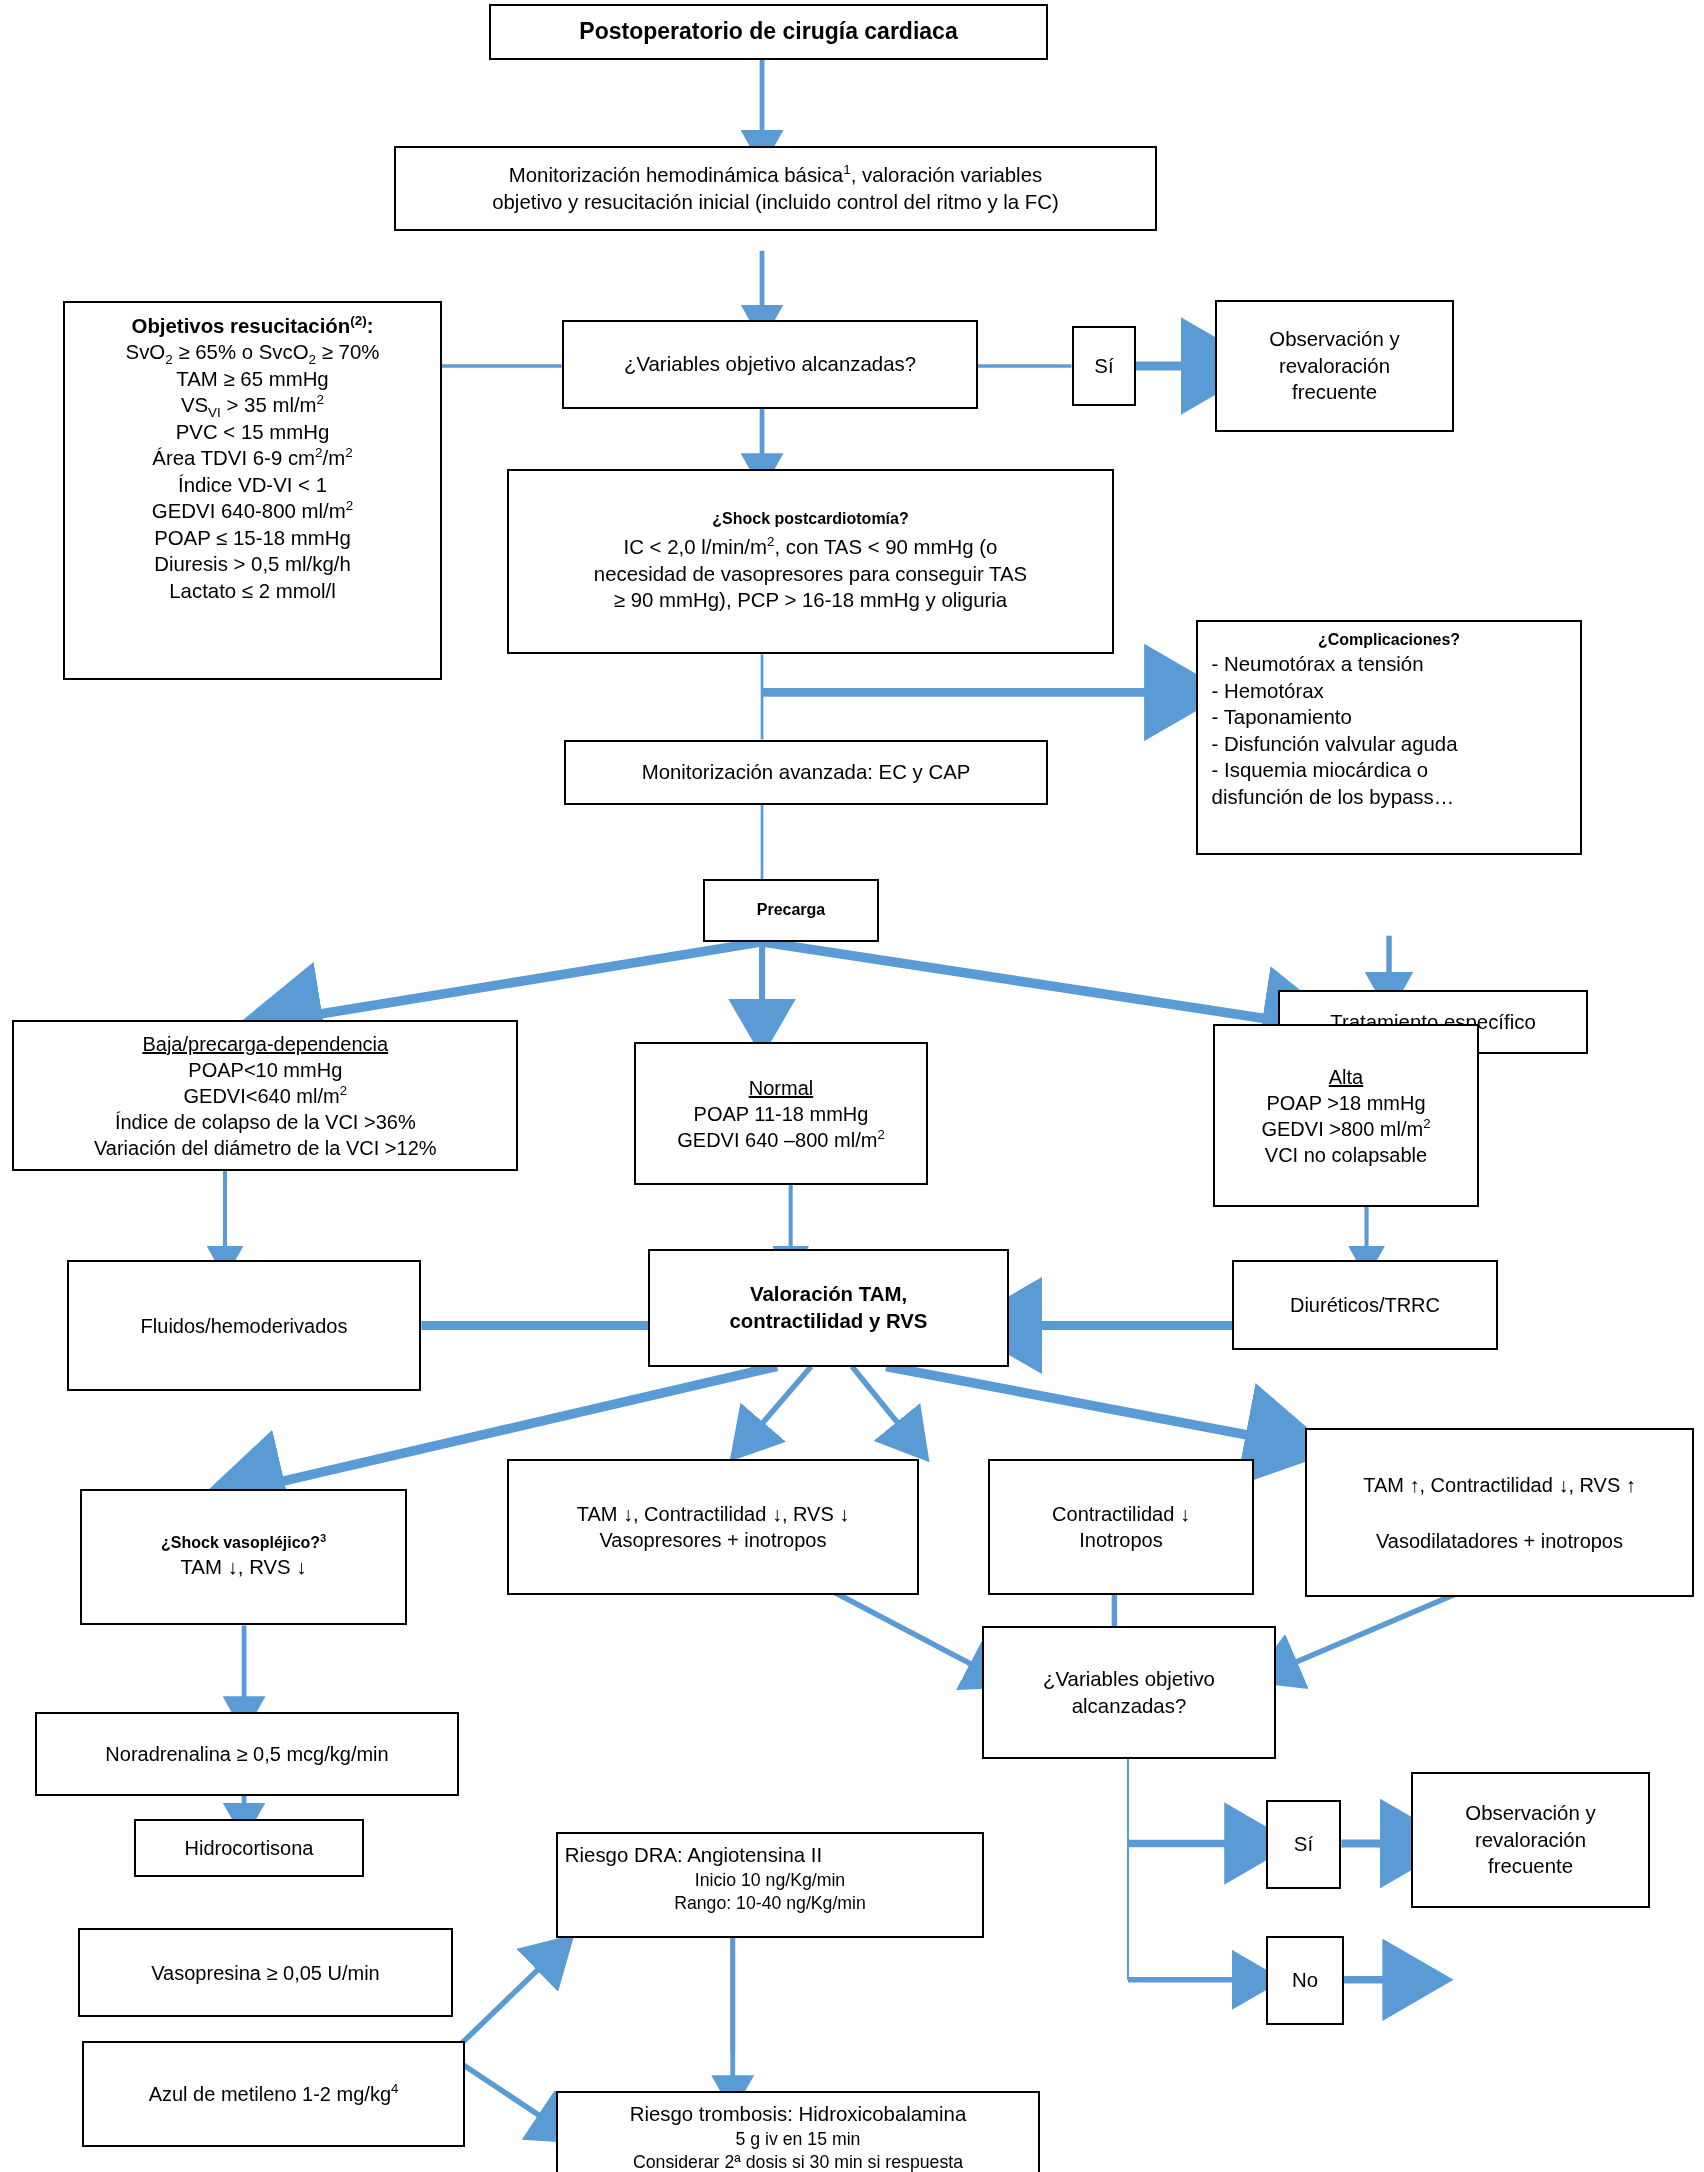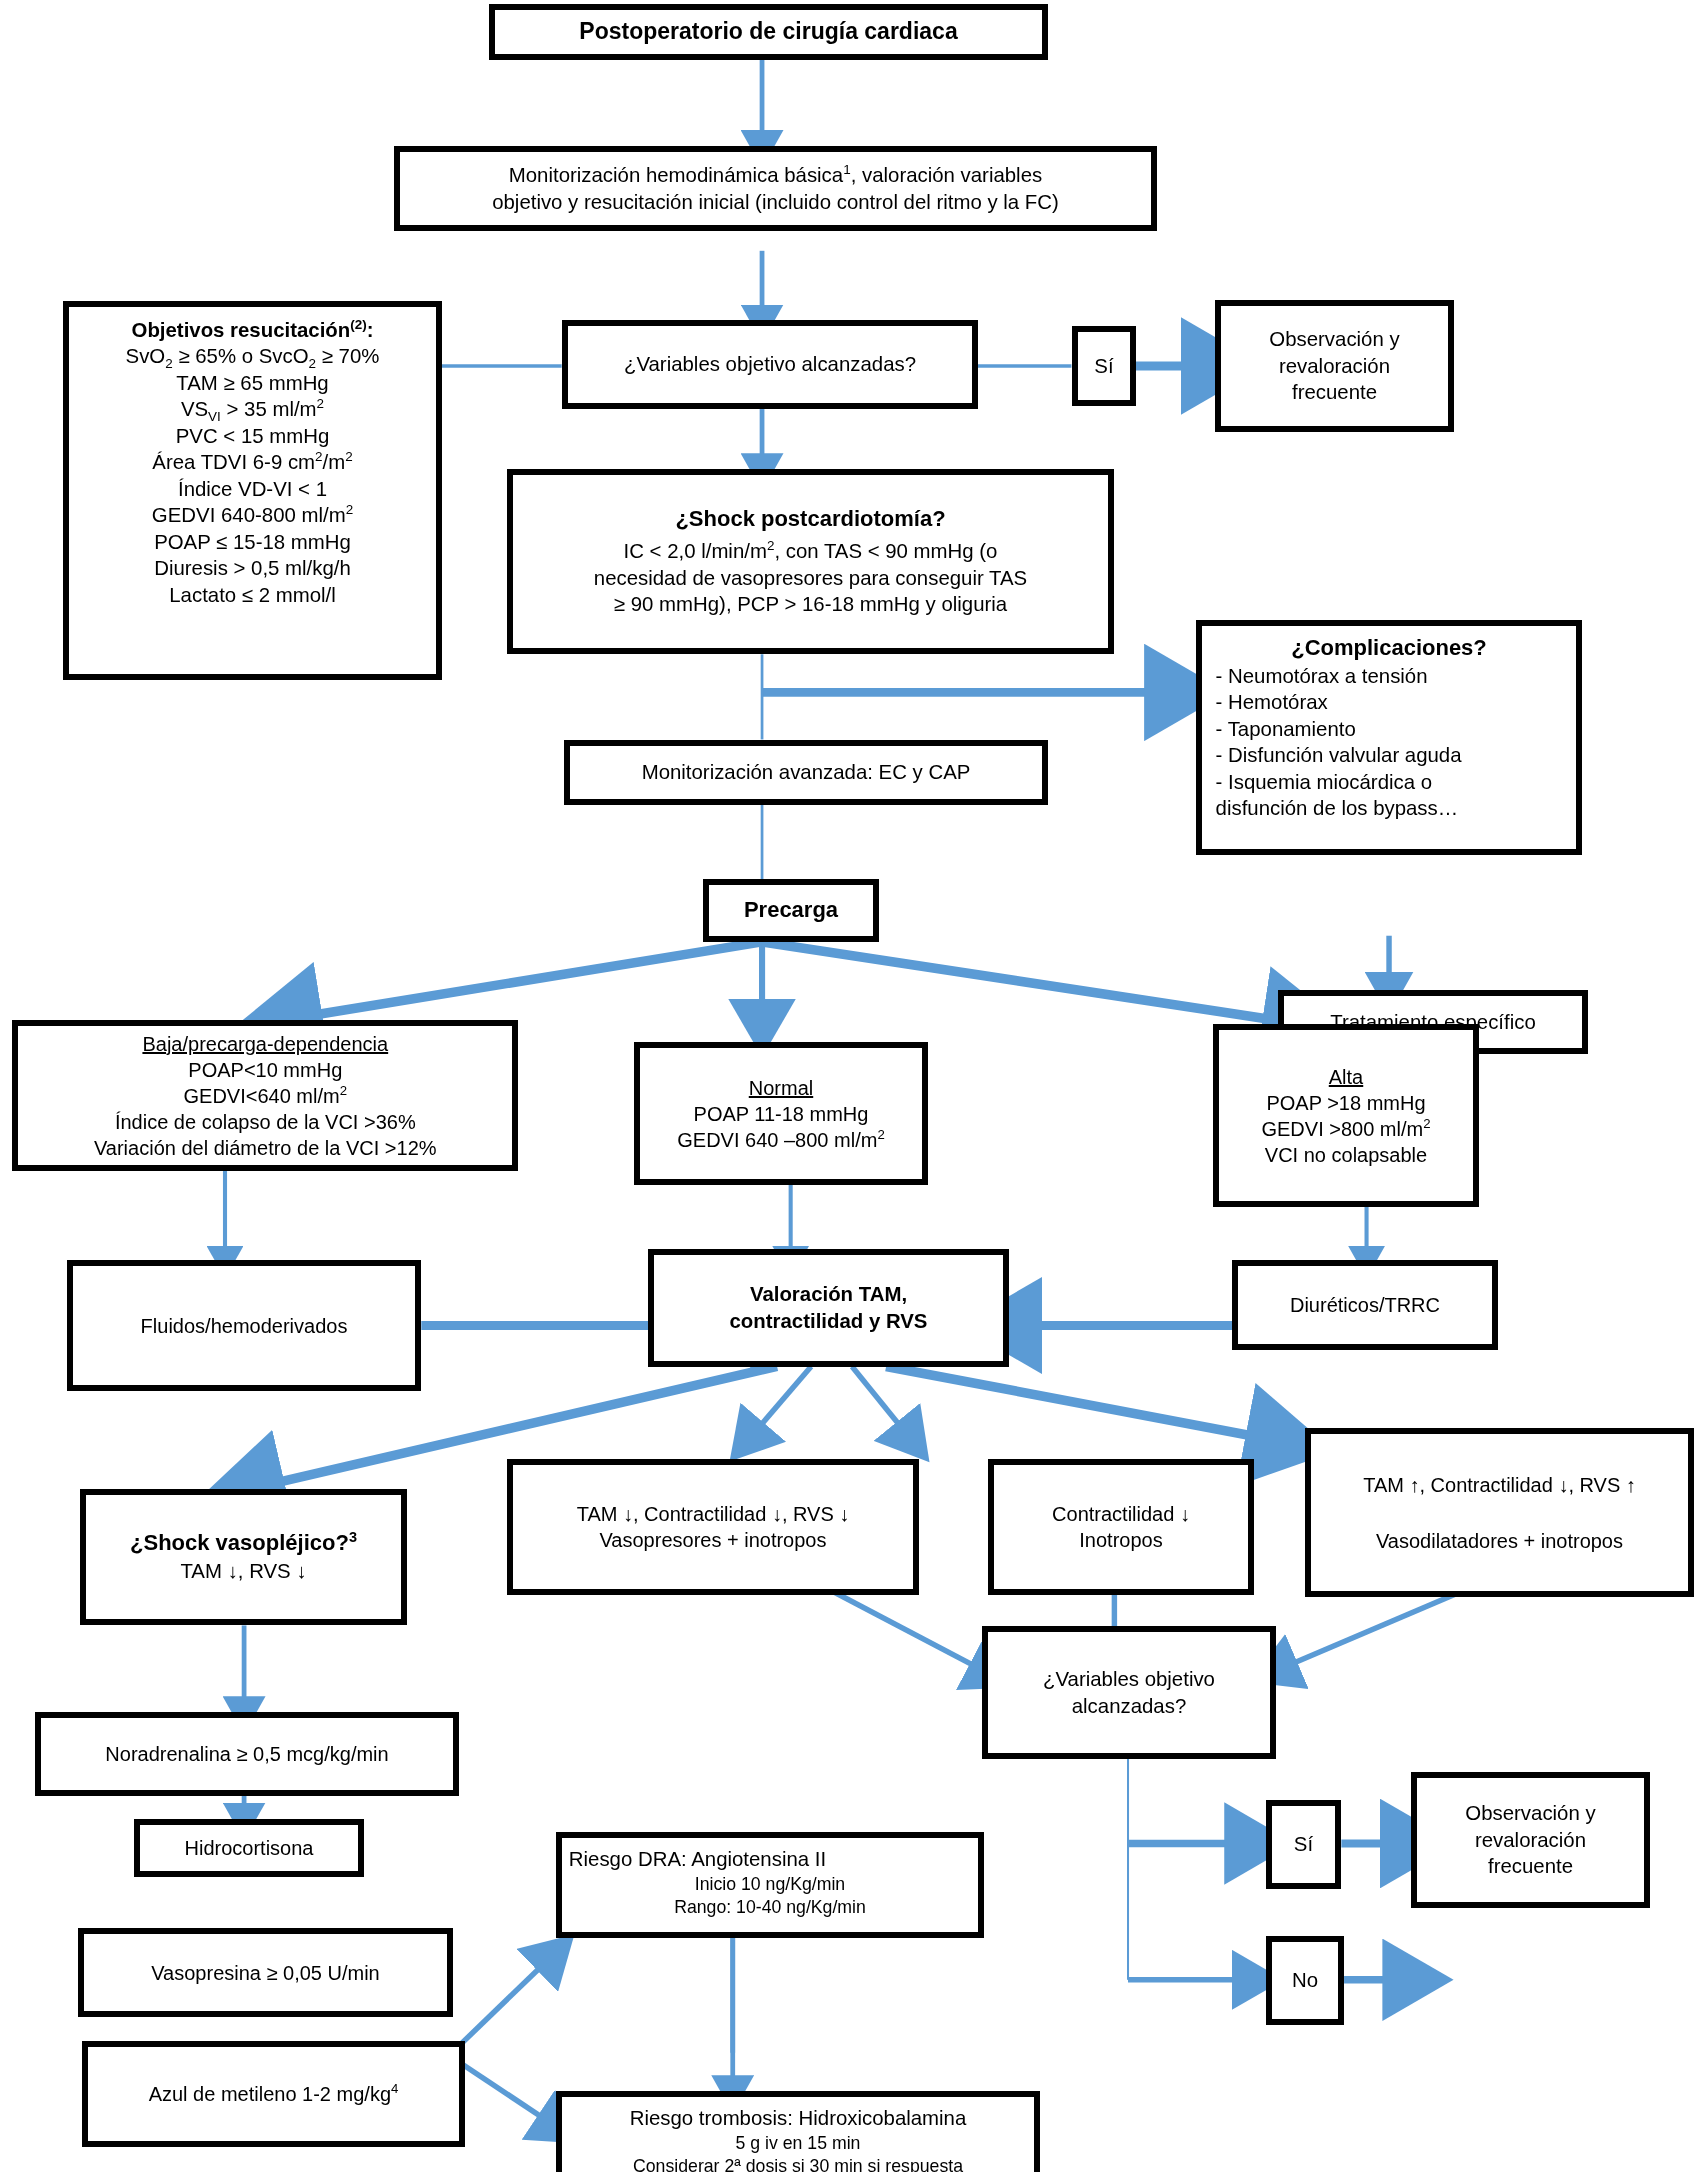--- a/index.html
+++ b/index.html
@@ -14,38 +14,38 @@
     height: 2172px;
     background:#fff;
     overflow: hidden;
   }
   svg.edges {
     position:absolute; left:0; top:0; width:1704px; height:2172px;
     pointer-events:none;
   }
   .node {
     position:absolute;
-    border:6px solid #000000;
+    border:2px solid #000000;
     background:#fff;
     display:flex;
     flex-direction:column;
     align-items:center;
     justify-content:center;
     text-align:center;
     line-height:1.30;
     padding:4.1px 6.8px;
     z-index:3;
   }
   .node .ln { display:block; white-space:nowrap; }
   .b  { font-weight:bold; }
   .u  { text-decoration:underline; }
   sup { font-size:0.66em; vertical-align:super; line-height:0; }
   sub { font-size:0.66em; vertical-align:sub; line-height:0; }
   .f34 { font-size:23px; }
-  .f32 { font-size:22px; }
+  .f32 { font-size:16px; }
   .f30 { font-size:20.4px; }
   .f29 { font-size:20px; }
   .f26 { font-size:17.7px; }
   .left-align { align-items:flex-start; text-align:left; }
   .left-align .ln { text-align:left; }
 </style>
 </head>
 <body>
 
 <div id="canvas">

